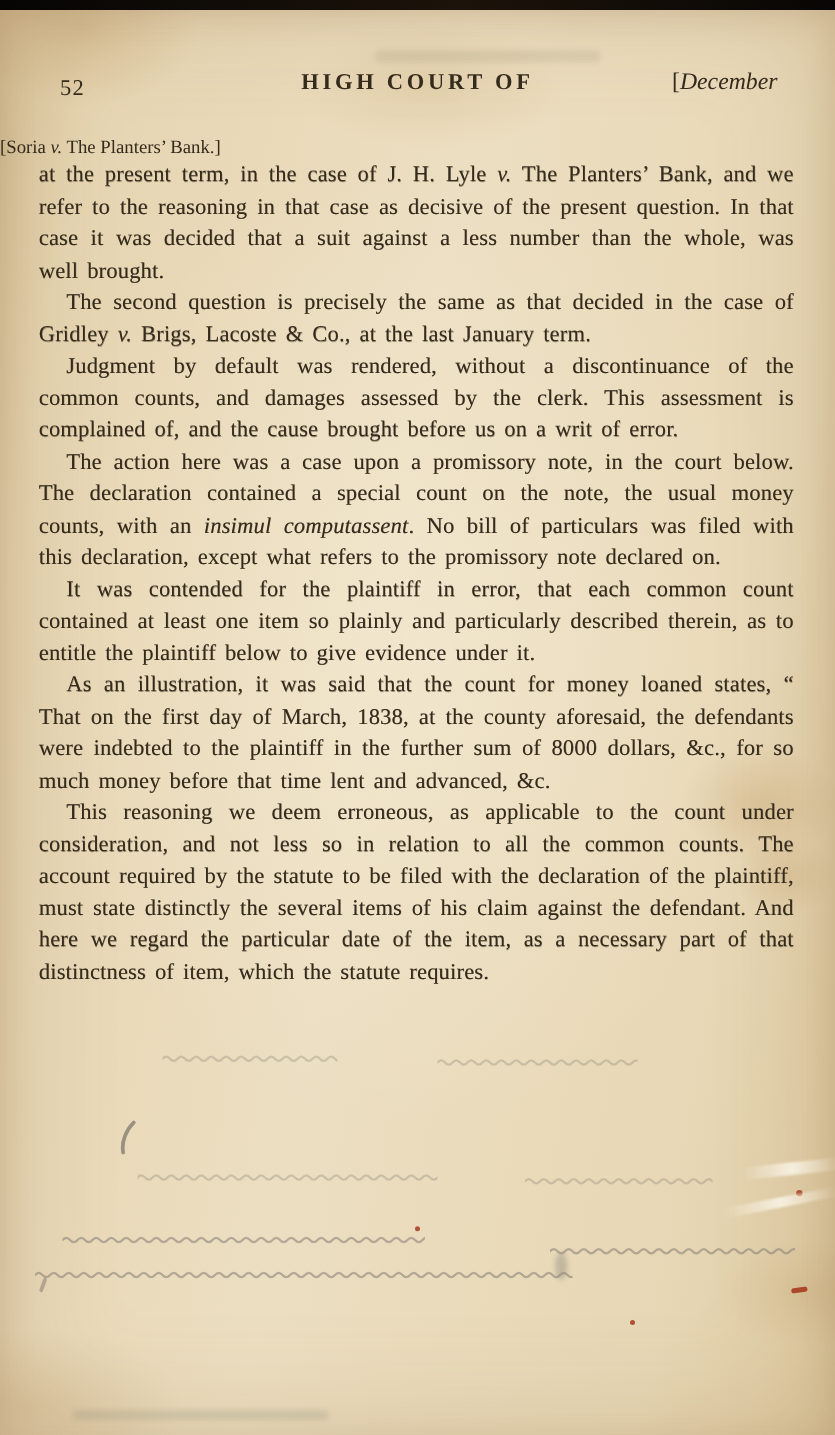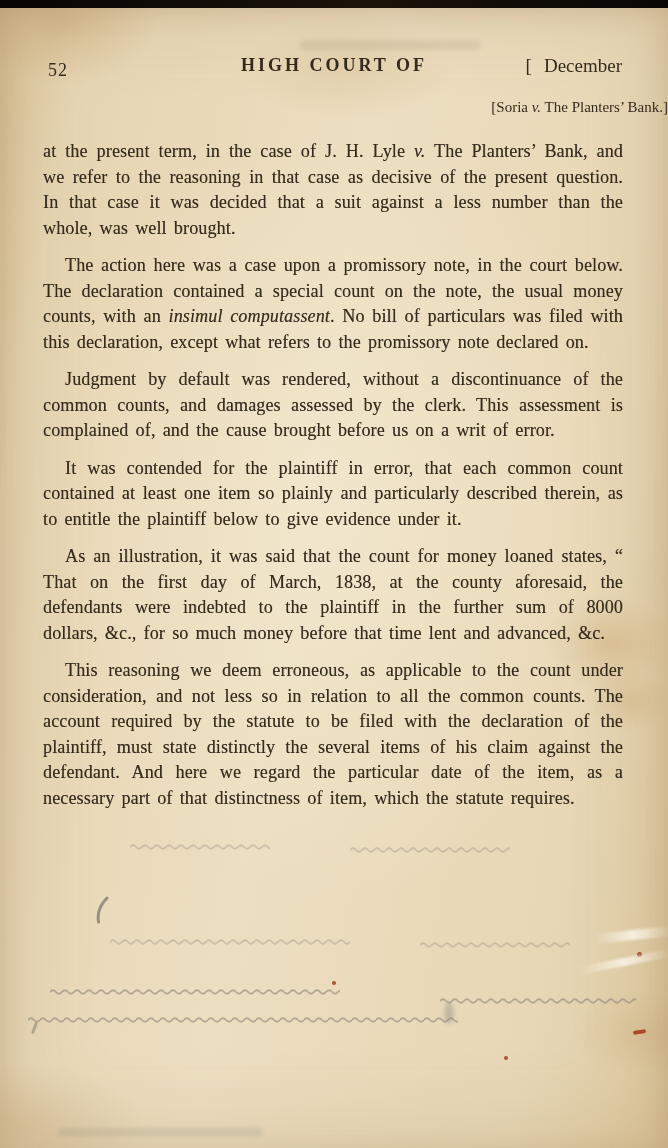--- a/index.html
+++ b/index.html
@@ -18,29 +18,29 @@
       linear-gradient(100deg,#d9c59c 0%,#e6d5b2 10%,#ecdec1 45%,#e7d7b5 82%,#ddc9a0 100%);
     box-shadow: inset 0 0 90px rgba(150,110,60,.25), inset 0 10px 28px rgba(120,85,45,.18);
   }
   .scan-edge{position:absolute;top:0;left:0;width:100%;height:8px;
     background:linear-gradient(90deg,#060504,#1c130a 55%,#080604);}
   .running-head{position:absolute;top:55px;left:32px;right:32px;height:30px;}
   .page-number{position:absolute;left:16px;top:5px;font-size:18px;letter-spacing:1px;}
   .running-title{position:absolute;left:0;right:0;top:0;text-align:center;
     font-size:18px;letter-spacing:3px;font-weight:600;}
   .running-date{position:absolute;right:14px;top:0;font-size:19px;}
-  .running-date .word{margin-left:12px;}
-  .caption{position:absolute;top:99px;left:0;width:100%;text-align:right;font-size:15px;}
+  .running-date .word{font-style:italic;}
+  .caption{position:absolute;top:110px;left:0;width:100%;text-align:left;font-size:15px;}
   .body-text{
     position:absolute;top:127px;left:31px;width:604px;
     font-size:18px;line-height:25.5px;text-align:justify;
     word-spacing:2.5px;letter-spacing:.15px;
     text-shadow:.3px .3px .5px rgba(52,40,22,.45);
   }
-  .body-text p{margin:12px;}
+  .body-text p{margin:0;}
   .body-text p.indent{text-indent:22px;}
   .it{font-style:italic;}
   .mark{position:absolute;pointer-events:none;}
   .mark svg{display:block;}
   .red-dot{background:#a63a1d;border-radius:50%;opacity:.85;}
   .red-dash{background:#a53218;border-radius:2px;opacity:.85;transform:rotate(-8deg);}
   .tick{background:#7d786b;opacity:.5;transform:rotate(20deg);border-radius:2px;}
   .smudge{background:#8a8577;opacity:.4;filter:blur(2px);border-radius:50%;}
   .tear{position:absolute;background:linear-gradient(90deg,rgba(246,240,226,0),rgba(250,245,233,.85),rgba(246,240,226,0));filter:blur(1px);}
   #tear1{left:594px;top:930px;width:78px;height:10px;transform:rotate(-6deg);}
@@ -58,22 +58,23 @@
   <header class="running-head">
     <span class="page-number">52</span>
     <span class="running-title">HIGH COURT OF</span>
     <span class="running-date"><span>[</span><span class="word">December</span></span>
   </header>
 
   <div class="caption" id="caption"><span>[Soria </span><span class="it">v.</span><span> The Planters’ Bank.]</span></div>
 
   <main class="body-text" id="body-text">
       <p><span>at the present term, in the case of J. H. Lyle </span><span class="it">v.</span><span> The Planters’ Bank, and we refer to the reasoning in that case as decisive of the present question.  In that case it was decided that a suit against a less number than the whole, was well brought.</span></p>
+      <p class="indent"><span>The second question is precisely the same as that decided in the case of Gridley </span><span class="it">v.</span><span> Brigs, Lacoste &amp; Co., at the last January term.</span></p>
+      <p class="indent"><span>Judgment by default was rendered, without a discontinuance of the common counts, and damages assessed by the clerk.  This assessment is complained of, and the cause brought before us on a writ of error.</span></p>
       <p class="indent"><span>The action here was a case upon a promissory note, in the court below.  The declaration contained a special count on the note, the usual money counts, with an </span><span class="it">insimul computassent</span><span>.  No bill of particulars was filed with this declaration, except what refers to the promissory note declared on.</span></p>
-      <p class="indent"><span>Judgment by default was rendered, without a discontinuance of the common counts, and damages assessed by the clerk.  This assessment is complained of, and the cause brought before us on a writ of error.</span></p>
       <p class="indent"><span>It was contended for the plaintiff in error, that each common count contained at least one item so plainly and particularly described therein, as to entitle the plaintiff below to give evidence under it.</span></p>
       <p class="indent"><span>As an illustration, it was said that the count for money loaned states, “ That on the first day of March, 1838, at the county aforesaid, the defendants were indebted to the plaintiff in the further sum of 8000 dollars, &amp;c., for so much money before that time lent and advanced, &amp;c.</span></p>
       <p class="indent"><span>This reasoning we deem erroneous, as applicable to the count under consideration, and not less so in relation to all the common counts.  The account required by the statute to be filed with the declaration of the plaintiff, must state distinctly the several items of his claim against the defendant.  And here we regard the particular date of the item, as a necessary part of that distinctness of item, which the statute requires.</span></p>
     </main>
 
   <div id="marks-layer">
       <div class="mark " style="left: 130px; top: 843px; width: 140px; height: 8px;">
         <svg width="140" height="8" viewBox="0 0 140 8">
           <path d="M0 4 q3 -3.5 6 0 t6 0 q3 -3.5 6 0 t6 0 q3 -3.5 6 0 t6 0 q3 -3.5 6 0 t6 0 q3 -3.5 6 0 t6 0 q3 -3.5 6 0 t6 0 q3 -3.5 6 0 t6 0 q3 -3.5 6 0 t6 0 q3 -3.5 6 0 t6 0 q3 -3.5 6 0 t6 0 q3 -3.5 6 0 t6 0 q3 -3.5 6 0 t6 0" fill="none" stroke="#8d8679" stroke-width="1.8" stroke-linecap="round" opacity="0.35"></path>
         </svg>

